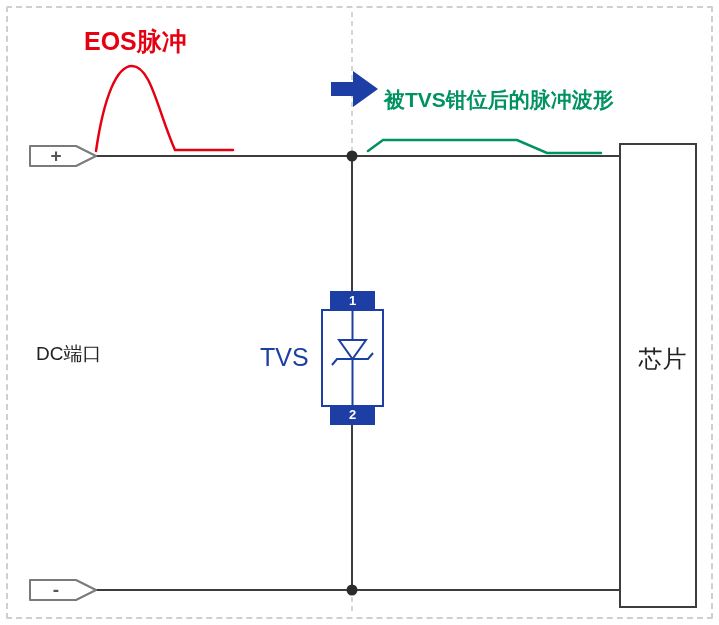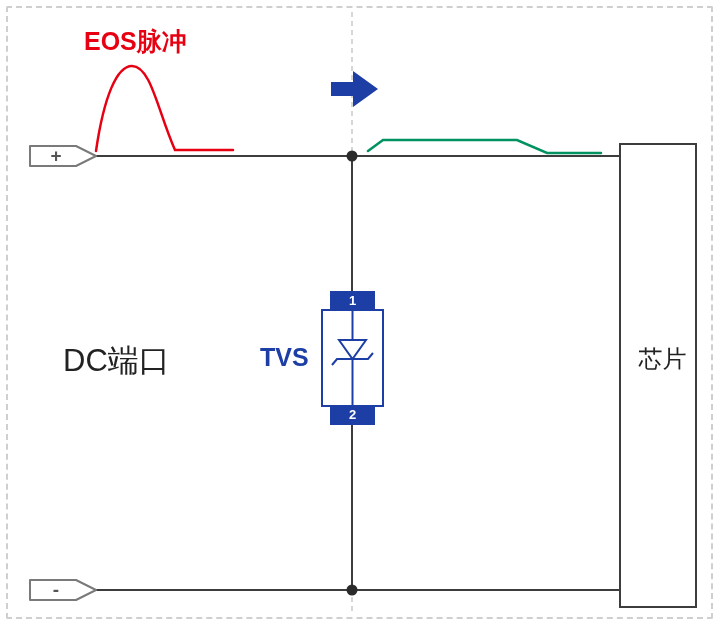--- a/index.html
+++ b/index.html
@@ -42,29 +42,28 @@
   .clamped-label {
     left: 384px;
     top: 88px;
     font-size: 21px;
     font-weight: 600;
     color: #009260;
   }
   .dc-port-label {
     left: 36px;
     top: 344px;
-    font-size: 31px;
+    font-size: 19px;
     color: #222222;
-    margin-left: 27px;
   }
   .tvs-label {
     left: 260px;
     top: 344px;
     font-size: 25px;
-    font-weight: bold;
+    font-weight: normal;
     color: #1d3fa5;
   }
   .chip-label {
     left: 620px;
     top: 346px;
     width: 85px;
     text-align: center;
     font-size: 24px;
     color: #222222;
   }
@@ -133,20 +132,21 @@
     </g>
 
     <circle cx="352" cy="156" r="5.5" fill="#2b2b2b"></circle>
     <circle cx="352" cy="590" r="5.5" fill="#2b2b2b"></circle>
   </svg>
 
   <div class="dashed-frame"></div>
 
   <div class="label eos-label">EOS脉冲</div>
 
+  <div class="label clamped-label">被TVS钳位后的脉冲波形</div>
 
   <div class="label dc-port-label">DC端口</div>
 
   <div class="label tvs-label">TVS</div>
 
   <div class="label chip-label">芯片</div>
 
   <div class="label terminal-label plus-label">+</div>
 
   <div class="label terminal-label minus-label">-</div>

